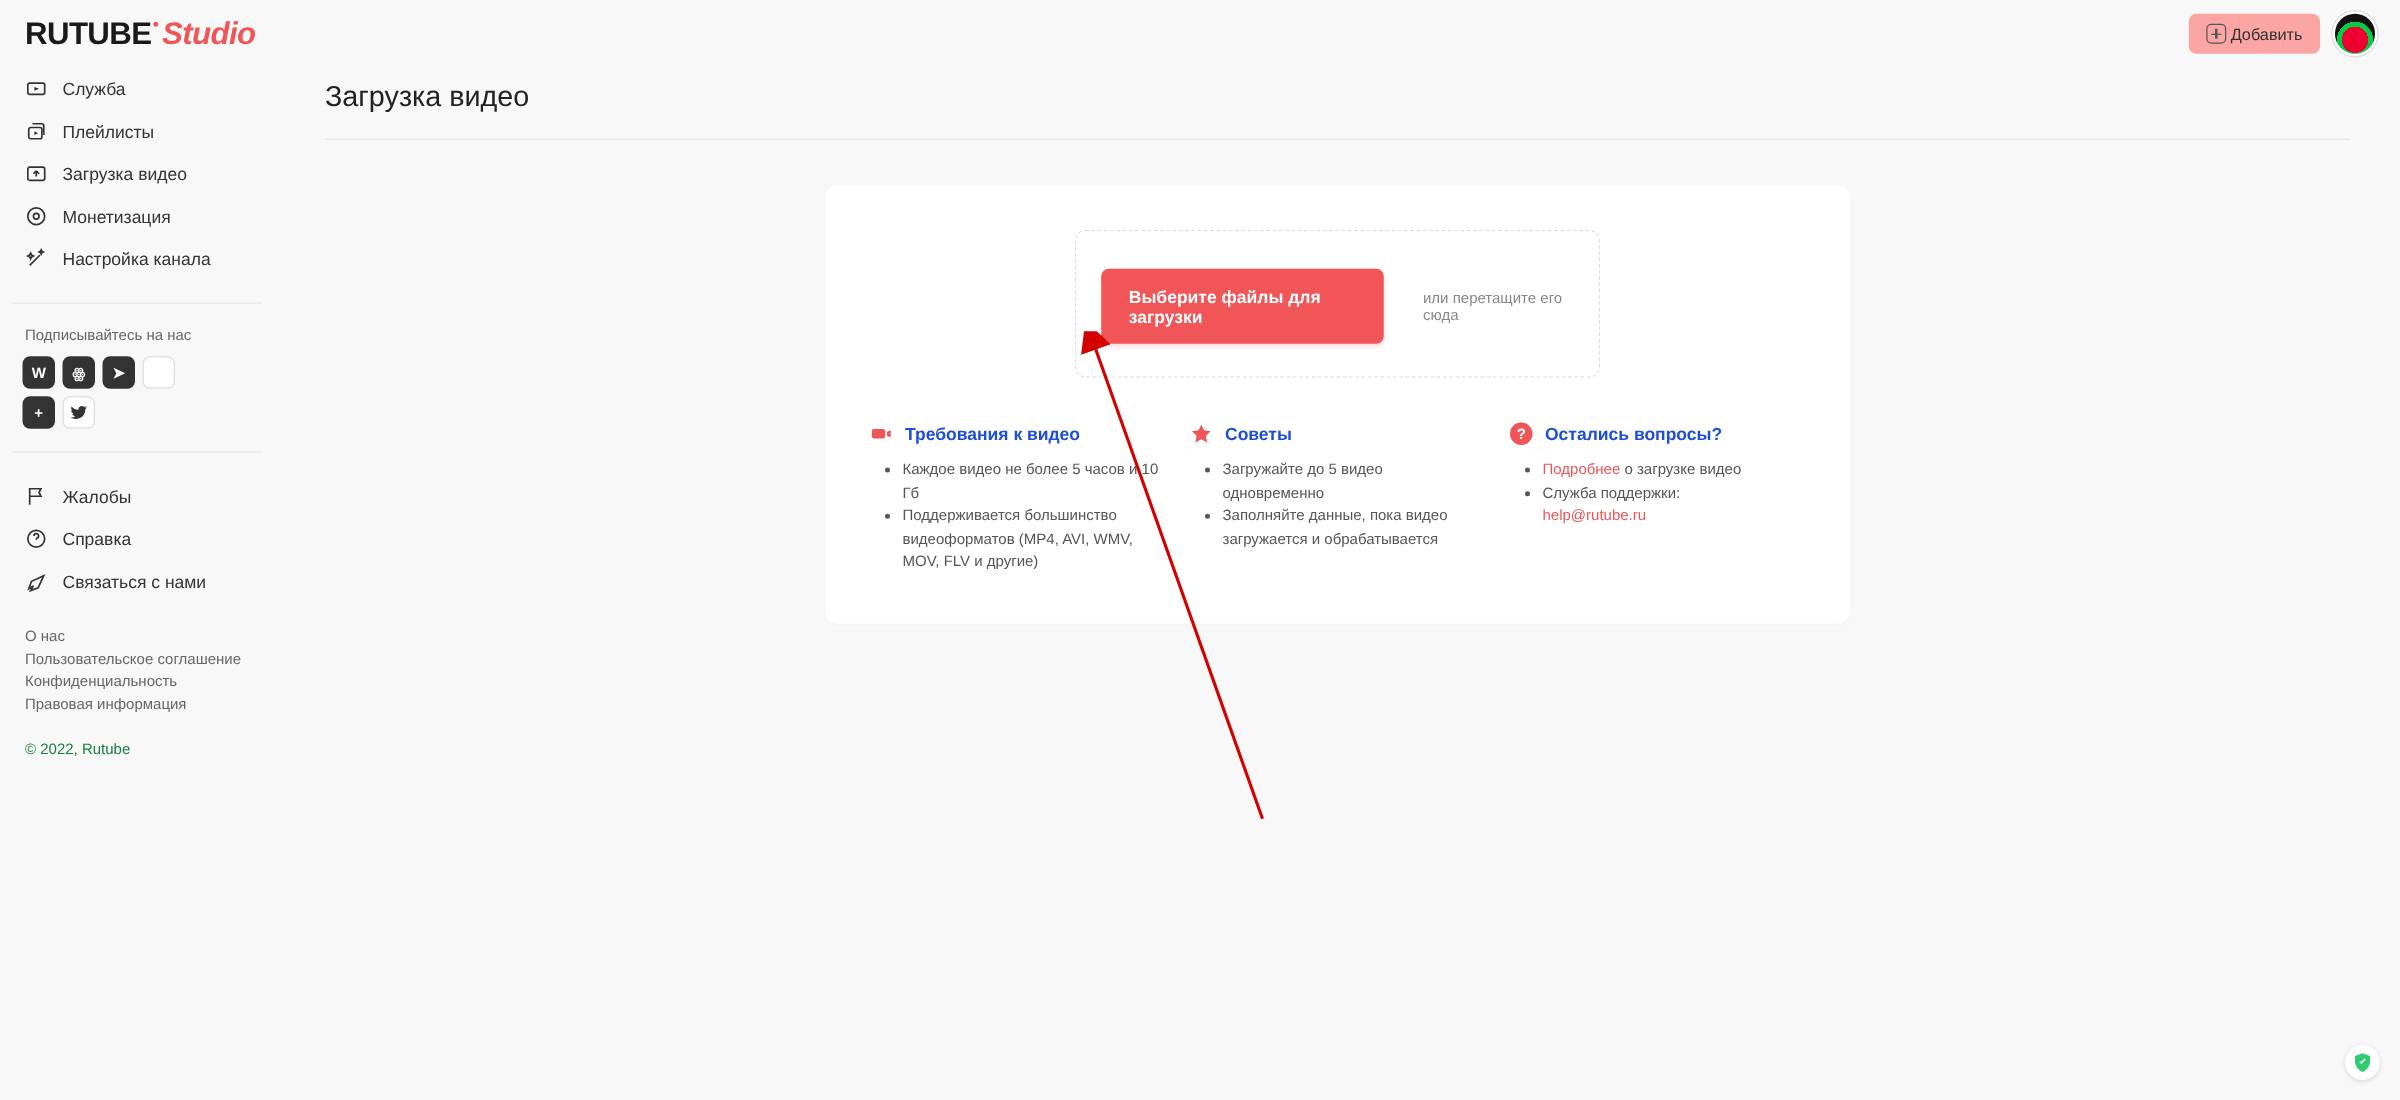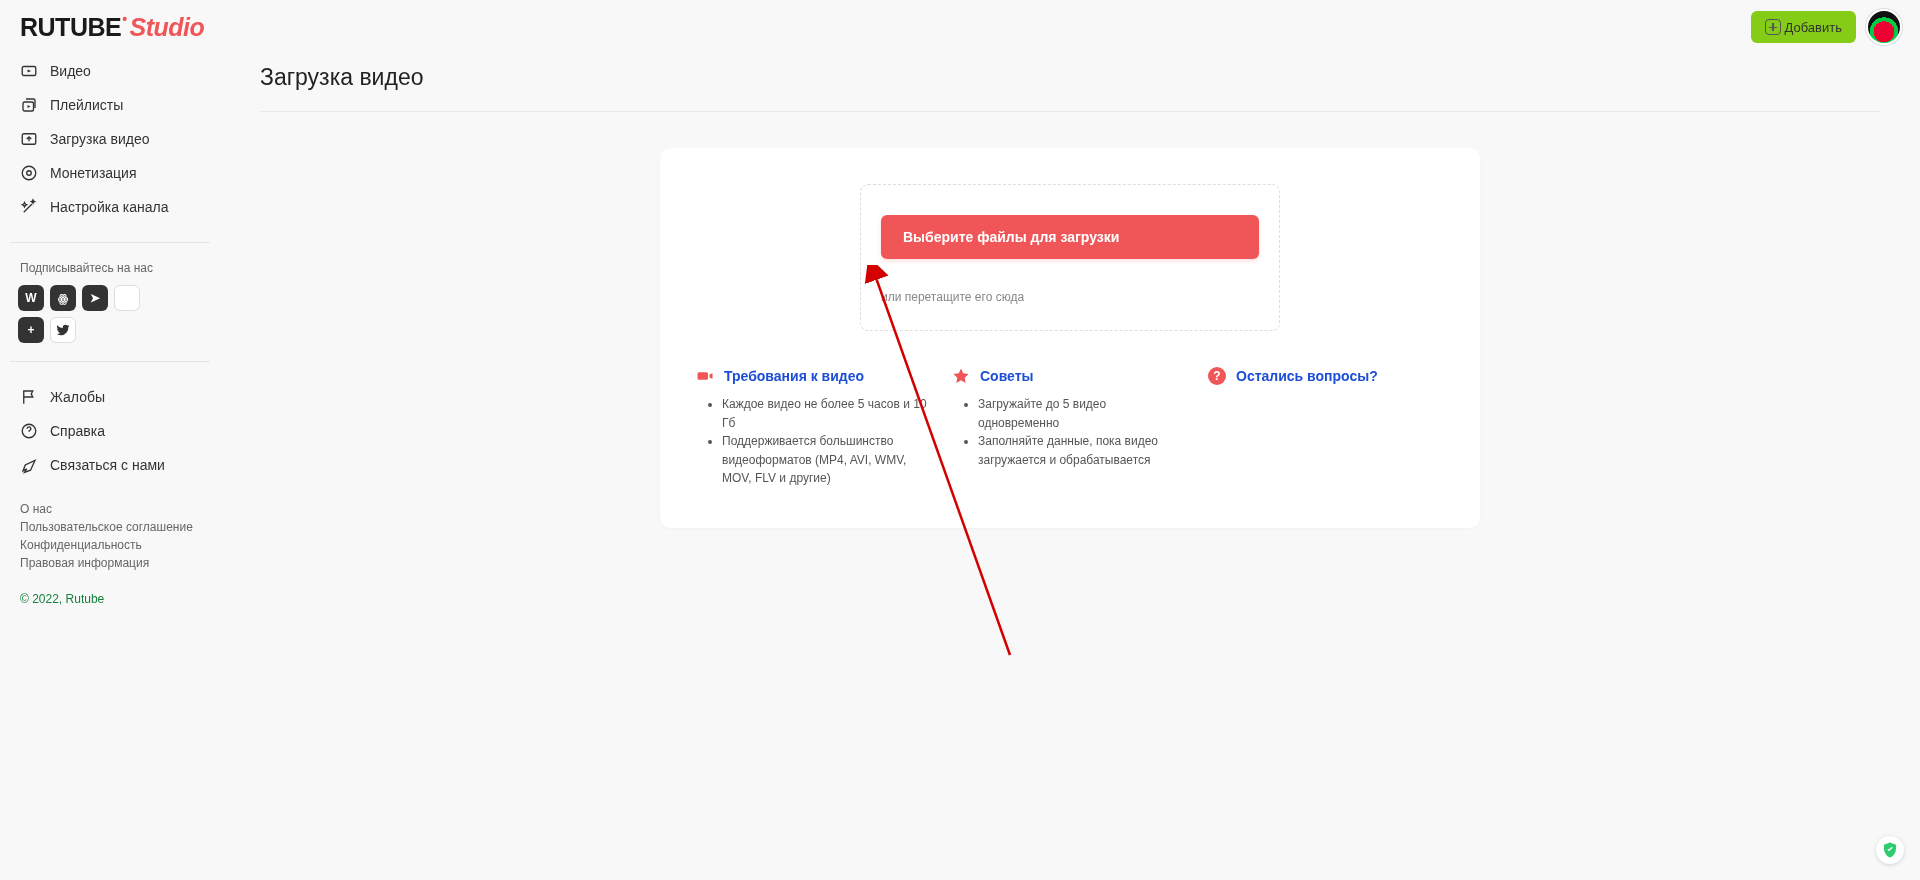--- a/index.html
+++ b/index.html
@@ -28,21 +28,21 @@
       font-size: 25px;
       letter-spacing: -0.5px;
       color: #1a1a1a;
       text-align: center;
     }
     .logo .dot { color: #f05658; margin: 0 1px; font-size: 14px; position: relative; top: -8px; }
     .logo .studio { color: #f05658; font-weight: 700; font-style: italic; margin-left: 2px; }
     .header-right { display: flex; align-items: center; gap: 12px; }
     .add-btn {
       display: inline-flex; align-items: center; gap: 4px;
-      background: #84cc16; border-radius: 6px;
+      background: #fca5a5; border-radius: 6px;
       padding: 8px 14px; font-size: 13px; font-weight: 500; color: #333; cursor: pointer;
     }
     .add-btn-icon { width: 16px; height: 16px; border: 1.5px solid #555; border-radius: 4px; position: relative; }
     .add-btn-icon::before, .add-btn-icon::after { content: ""; position: absolute; background: #555; }
     .add-btn-icon::before { top: 3px; left: 6.5px; width: 1.5px; height: 8px; }
     .add-btn-icon::after { top: 6.5px; left: 3px; width: 8px; height: 1.5px; }
     .avatar {
       width: 32px; height: 32px; border-radius: 50%;
       background: radial-gradient(circle at 50% 65%, #e03 0 40%, #0c4 40% 55%, #111 55%);
       box-shadow: 0 0 0 2px #fff, 0 0 0 3px #ddd;
@@ -85,21 +85,21 @@
       font-size: 23px; font-weight: 500; color: #222; padding-bottom: 20px;
       border-bottom: 1px solid #e8e8e8;
     }
 
     .upload-card {
       background: #fff; border-radius: 10px; max-width: 820px; margin: 36px auto 0;
       padding: 36px 36px 40px; box-shadow: 0 1px 3px rgba(0,0,0,0.03);
     }
     .dropzone {
       border: 1.5px dashed #ddd; border-radius: 8px;
-      display: flex; flex-direction: column; justify-content: center;
+      display: flex; align-items: center; justify-content: center;
       gap: 31px; padding: 30px 20px 26px; max-width: 420px; margin: 0 auto;
     }
     .upload-btn {
       background: #f05658; color: #fff; border-radius: 6px;
       padding: 14px 22px; font-size: 14px; font-weight: 600; cursor: pointer;
       box-shadow: 0 2px 4px rgba(240,86,88,0.2);
     }
     .drag-hint { font-size: 12px; color: #888; }
 
     .info-cols { display: flex; gap: 20px; margin-top: 36px; }
@@ -150,21 +150,21 @@
 
   <aside class="sidebar">
     <ul class="nav-list">
       <li class="nav-item">
         <span class="nav-icon">
           <svg viewBox="0 0 24 24" width="18" height="18" fill="none" stroke="currentColor" stroke-width="1.8">
               <rect x="3" y="6" width="18" height="12" rx="2"></rect>
               <path d="M10 10l5 2-5 2z" fill="currentColor" stroke="none"></path>
             </svg>
         </span>
-        <span>Видео</span>
+        <span>Служба</span>
       </li>
       <li class="nav-item">
         <span class="nav-icon">
           <svg viewBox="0 0 24 24" width="18" height="18" fill="none" stroke="currentColor" stroke-width="1.8">
               <path d="M8 4h10a2 2 0 0 1 2 2v10"></path>
               <rect x="4" y="8" width="14" height="12" rx="2"></rect>
               <path d="M10 12l4 2-4 2z" fill="currentColor" stroke="none"></path>
             </svg>
         </span>
         <span>Плейлисты</span>
@@ -294,20 +294,28 @@
             <li>Загружайте до 5 видео одновременно</li>
             <li>Заполняйте данные, пока видео загружается и обрабатывается</li>
           </ul>
         </div>
 
         <div class="info-col">
           <div class="info-head">
             <span class="info-icon circle">?</span>
             <span class="info-title">Остались вопросы?</span>
           </div>
+          <ul class="info-list">
+            <li>
+              <span class="link">Подробнее</span><span> о загрузке видео</span>
+            </li>
+            <li>
+              <span>Служба поддержки: </span><br><span class="link">help@rutube.ru</span>
+            </li>
+          </ul>
         </div>
       </div>
     </div>
   </main>
 </div>
 
 <svg class="arrow-svg" width="180" height="400">
   <defs>
     <marker id="arrowhead" markerWidth="10" markerHeight="10" refX="2" refY="5" orient="auto">
       <path d="M0,0 L10,5 L0,10 z" fill="#d40000"></path>

